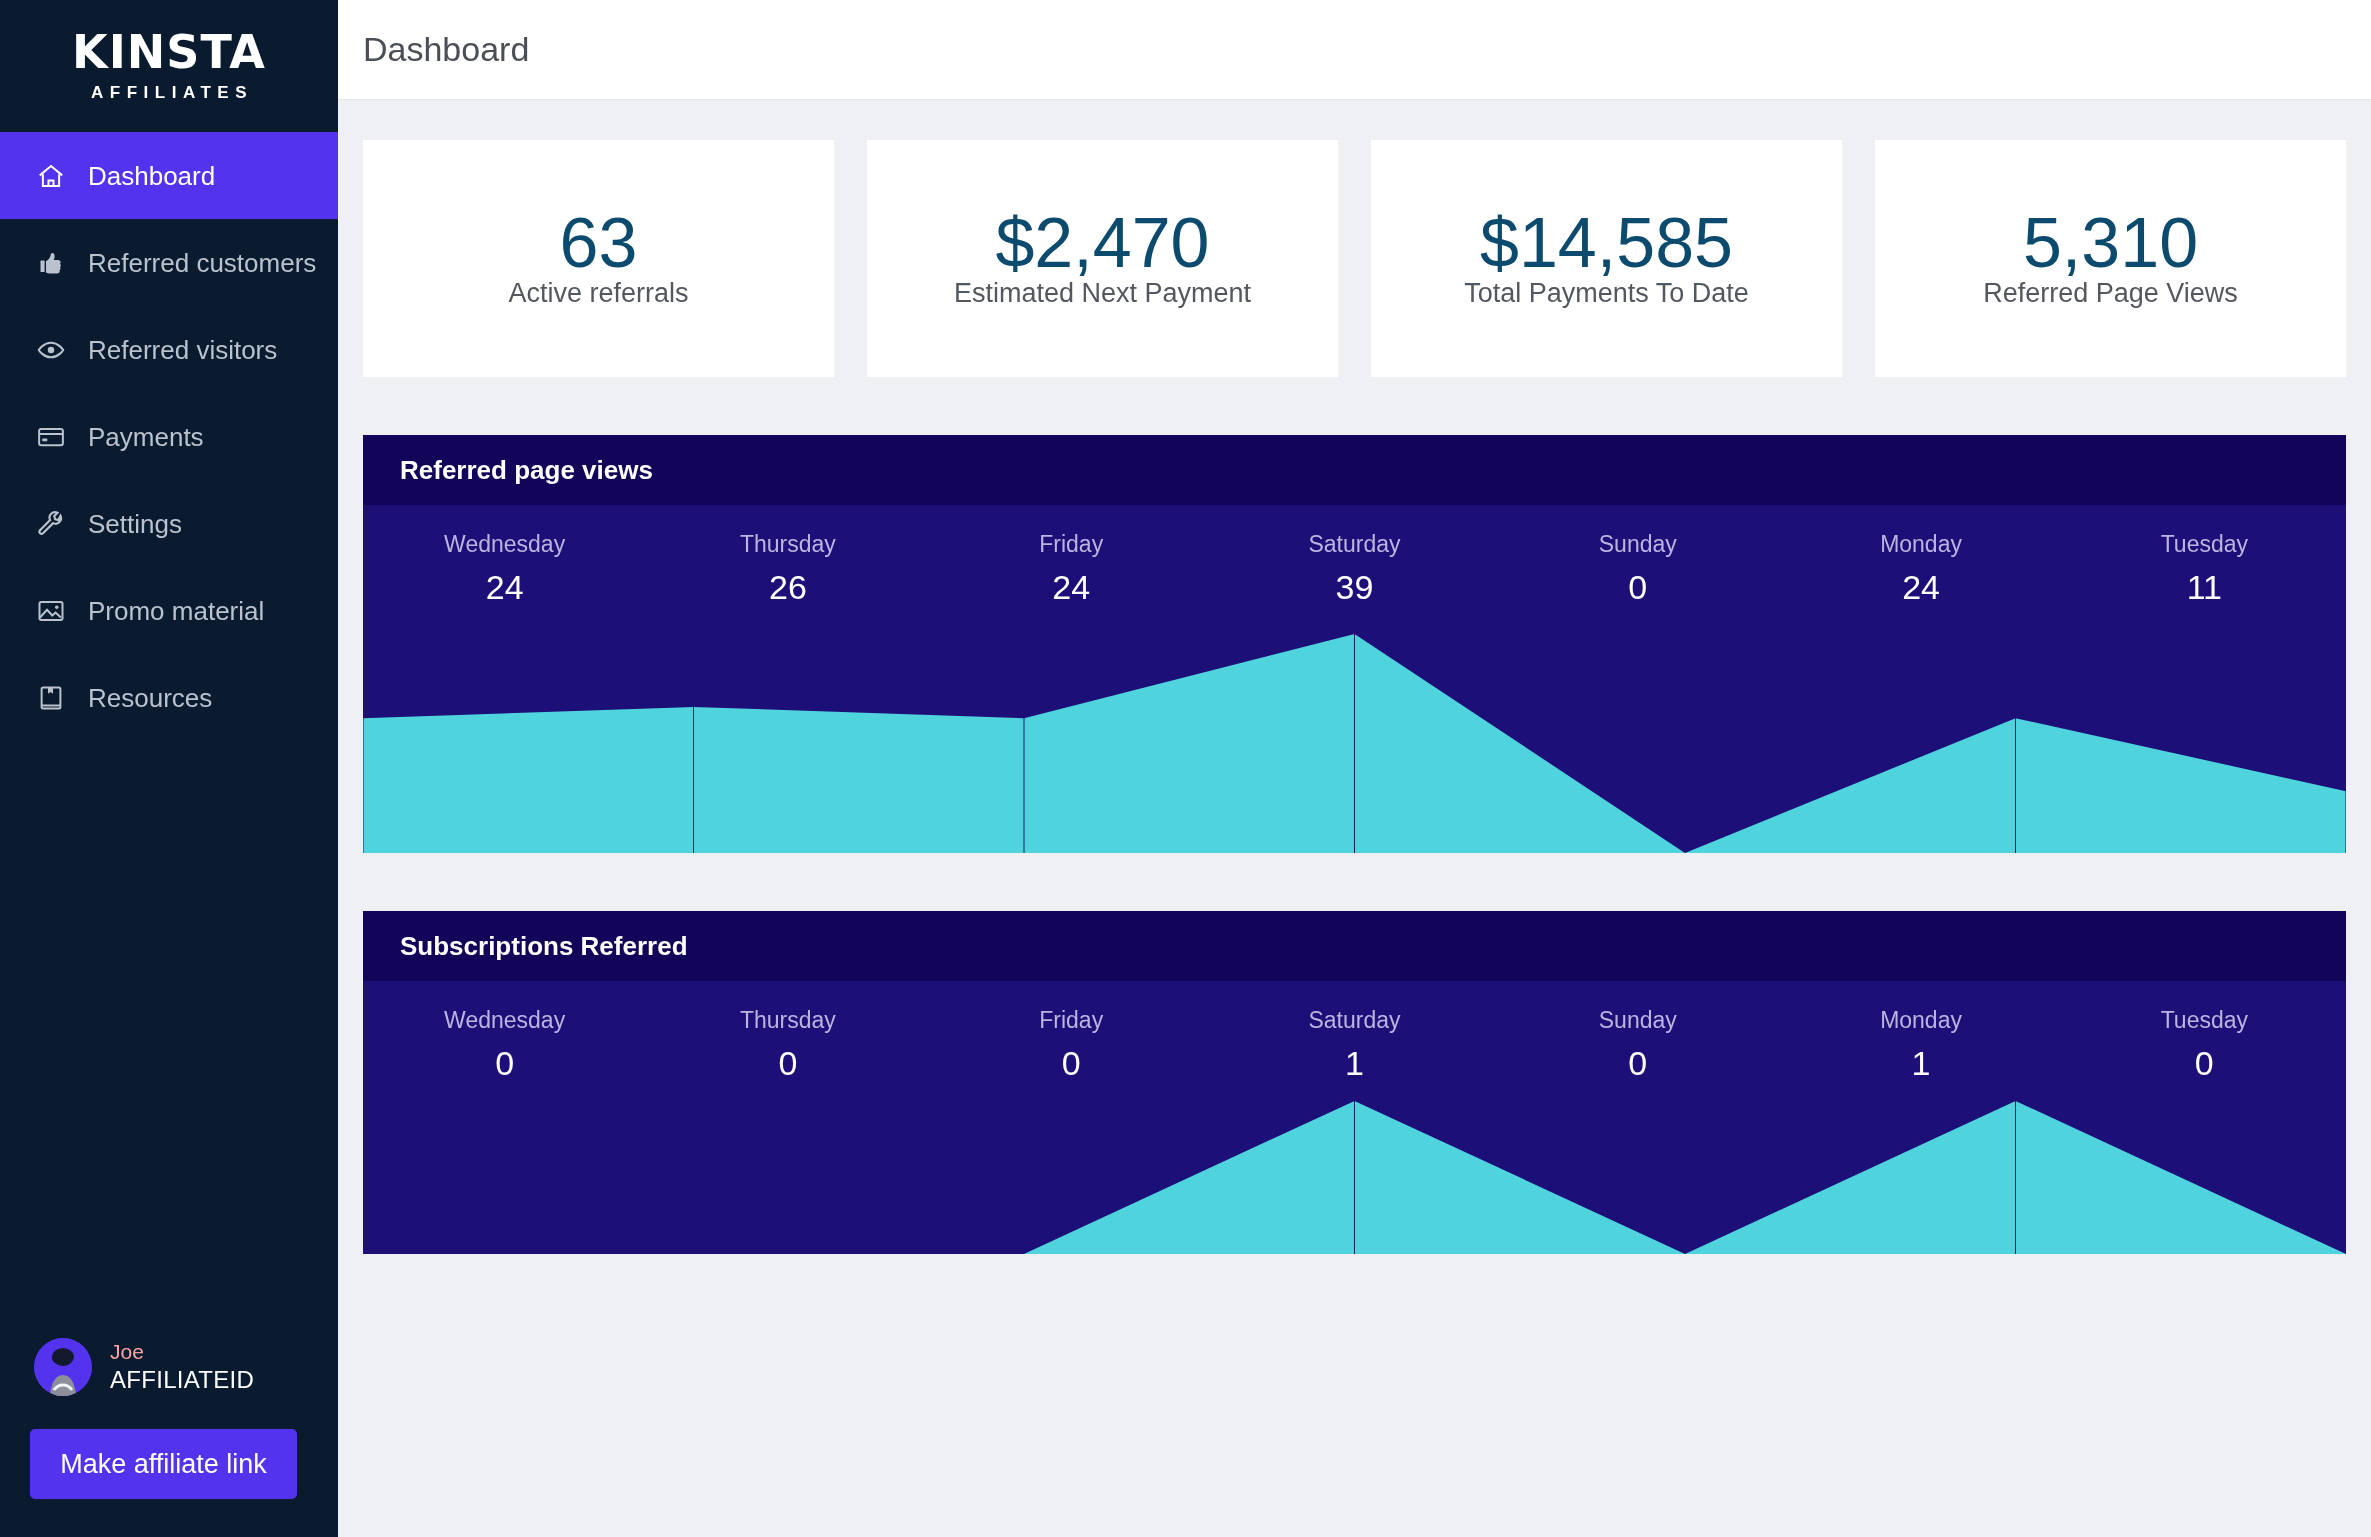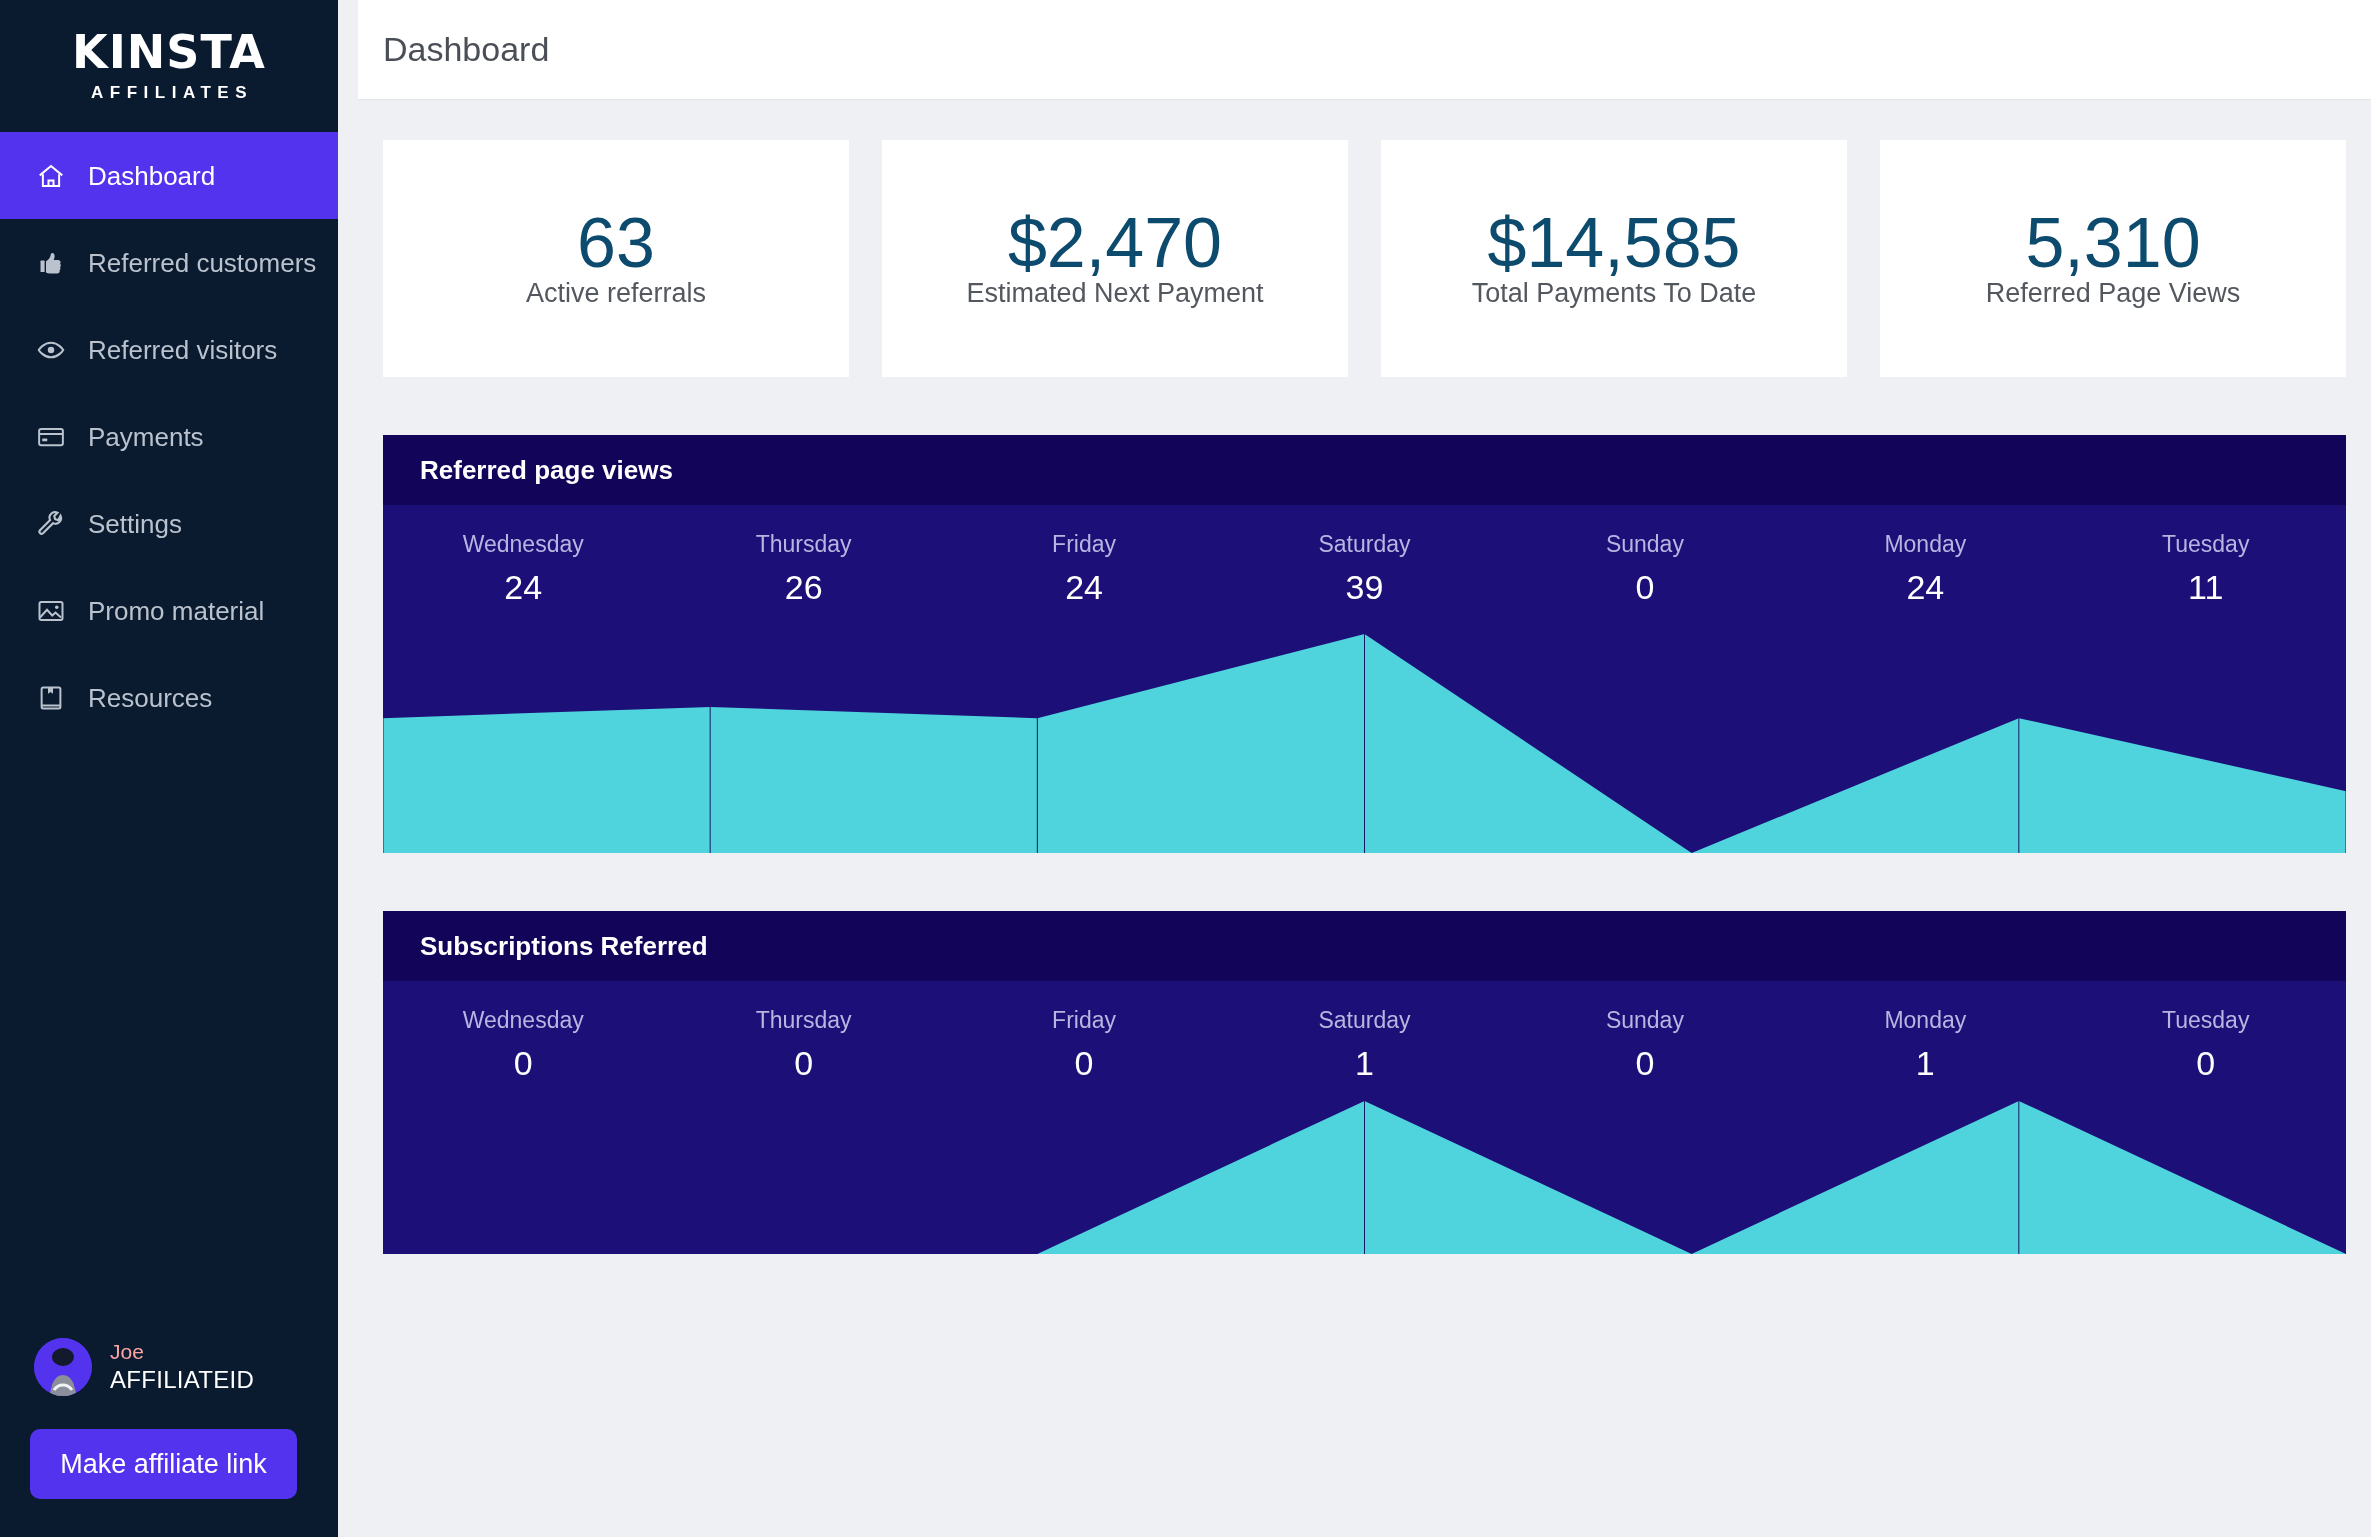--- a/index.html
+++ b/index.html
@@ -2,21 +2,21 @@
 <html><head>
 <meta charset="utf-8">
 <style>
   * { margin:0; padding:0; box-sizing:border-box; }
   html, body {
     width:2371px; height:1537px;
     background:#eef0f4;
     font-family:"Liberation Sans", sans-serif;
     overflow:hidden;
   }
-  .app { display:flex; width:2371px; height:1537px;gap:20px; }
+  .app { display:flex; width:2371px; height:1537px; }
 
   
   .sidebar {
     width:338px; flex:0 0 338px; height:1537px;
     background:#0a1a2f; position:relative;
   }
   .logo-wrap { height:132px; display:flex; align-items:center; justify-content:center; }
   .logo { text-align:center; }
   .logo-main {
     color:#ffffff; font-size:46px; font-weight:bold;
@@ -46,21 +46,21 @@
     width:58px; height:58px; border-radius:50%;
     background:#5333ee; position:relative; overflow:hidden; flex:0 0 58px;
   }
   .avatar svg { position:absolute; left:0; top:0; width:58px; height:58px; }
   .profile-text { line-height:1.25; }
   .profile-name { color:#fca5a5; font-size:21px; }
   .profile-id { color:#ffffff; font-size:24px; letter-spacing:0.3px; }
   .cta-wrap { position:absolute; left:30px; bottom:38px; }
   .cta {
     width:267px; height:70px; background:#5333ee;
-    border:none; border-radius:10px; color:#ffffff;
+    border:none; border-radius:5px; color:#ffffff;
     font-size:27px; font-family:"Liberation Sans", sans-serif;
     cursor:pointer;
   }
 
   
   .main { flex:1; height:1537px; background:#eef0f4; overflow:hidden; position:relative; }
   .topbar {
     height:100px; background:#ffffff; display:flex; align-items:center;
     padding-left:25px; border-bottom:1px solid #e2e5ea;
   }

